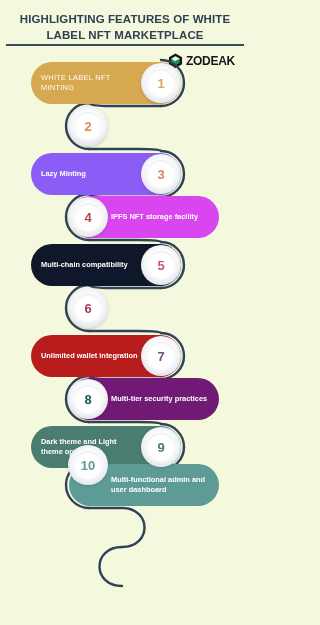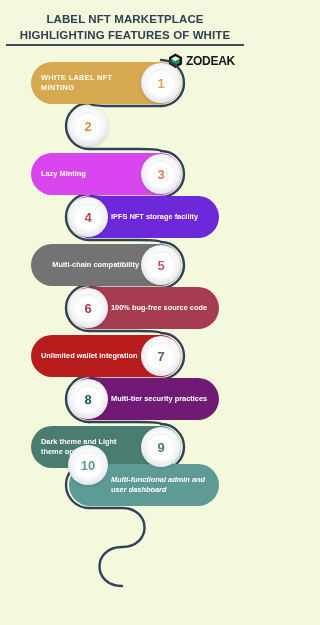--- a/index.html
+++ b/index.html
@@ -113,21 +113,21 @@
   }
   .row-label {
     font-size: 7.4px;
     line-height: 10px;
     color: #ffffff;
     font-weight: bold;
     font-family: "Liberation Sans", sans-serif;
   }
   .row.caps .row-label {
     text-transform: uppercase;
-    font-weight: bold;
+    font-weight: normal;
     letter-spacing: 0.3px;
     opacity: 0.97;
   }
 
   
   .badge {
     position: absolute;
     width: 40px;
     height: 40px;
     border-radius: 50%;
@@ -156,22 +156,22 @@
   }
 
   
 </style>
 </head>
 <body>
 
 <div id="infographic">
 
   <div class="header">
+    <div class="title">HIGHLIGHTING FEATURES OF WHITE</div>
     <div class="title">LABEL NFT MARKETPLACE</div>
-    <div class="title">HIGHLIGHTING FEATURES OF WHITE</div>
   </div>
   <div class="header-rule"></div>
 
   <div class="logo">
     <svg class="logo-mark" viewBox="0 0 32 32">
       <polygon points="16,1 30,9 30,24 16,32 2,24 2,9" fill="#14151a"></polygon>
       <polygon points="16,7 25,12 25,21 16,26 7,21 7,12" fill="#2fae5e"></polygon>
       <polygon points="16,7 25,12 16,17 7,12" fill="#ffffff" opacity="0.92"></polygon>
       <polygon points="16,17 25,12 25,21 16,26" fill="#14151a" opacity="0.25"></polygon>
     </svg>
@@ -204,41 +204,38 @@
   <div class="rows">
       <div class="row left caps" style="top: 62px; background: rgb(214, 168, 79);">
         <div class="row-label">WHITE LABEL NFT MINTING</div>
       </div>
       <div class="badge" style="top: 63px; left: 141px;">
         <span class="badge-num" style="color: rgb(214, 168, 79);">1</span>
       </div>
       <div class="badge" style="top: 106px; left: 68px;">
         <span class="badge-num" style="color: rgb(224, 138, 79);">2</span>
       </div>
-      <div class="row left" style="top: 153px; background: #d946ef;">
+      <div class="row left" style="top: 153px; background: #8b5cf6;">
         <div class="row-label">Lazy Minting</div>
       </div>
       <div class="badge" style="top: 154px; left: 141px;">
         <span class="badge-num" style="color: rgb(222, 127, 104);">3</span>
       </div>
-      <div class="row right" style="top: 196px; background: #6d28d9;">
+      <div class="row right" style="top: 196px; background: #d946ef;">
         <div class="row-label">IPFS NFT storage facility</div>
       </div>
       <div class="badge" style="top: 197px; left: 68px;">
         <span class="badge-num" style="color: rgb(183, 73, 79);">4</span>
       </div>
-      <div class="row left" style="top: 244px; background: #737373; justify-content: flex-end;">
+      <div class="row left" style="top: 244px; background: #0f172a;">
         <div class="row-label">Multi-chain compatibility</div>
       </div>
       <div class="badge" style="top: 245px; left: 141px;">
         <span class="badge-num" style="color: rgb(204, 85, 119);">5</span>
       </div>
-      <div class="row right" style="top: 287px; background: rgb(166, 60, 82);">
-        <div class="row-label">100% bug-free source code</div>
-      </div>
       <div class="badge" style="top: 288px; left: 68px;">
         <span class="badge-num" style="color: rgb(166, 60, 82);">6</span>
       </div>
       <div class="row left" style="top: 335px; background: #b91c1c;">
         <div class="row-label">Unlimited wallet integration</div>
       </div>
       <div class="badge" style="top: 336px; left: 141px;">
         <span class="badge-num" style="color: rgb(111, 83, 120);">7</span>
       </div>
       <div class="row right" style="top: 378px; background: #701a75;">
@@ -246,21 +243,21 @@
       </div>
       <div class="badge" style="top: 379px; left: 68px;">
         <span class="badge-num" style="color: rgb(21, 89, 94);">8</span>
       </div>
       <div class="row left" style="top: 426px; background: rgb(74, 125, 111);">
         <div class="row-label">Dark theme and Light theme option</div>
       </div>
       <div class="badge" style="top: 427px; left: 141px;">
         <span class="badge-num" style="color: rgb(74, 125, 111);">9</span>
       </div>
-      <div class="row right" style="top: 464px; background: rgb(94, 155, 151); font-style: italic;">
+      <div class="row right" style="top: 464px; background: rgb(94, 155, 151);">
         <div class="row-label">Multi-functional admin and user dashboard</div>
       </div>
       <div class="badge" style="top: 445px; left: 68px;">
         <span class="badge-num" style="color: rgb(94, 155, 151);">10</span>
       </div>
     </div>
 
 </div>
 
 </body></html>

